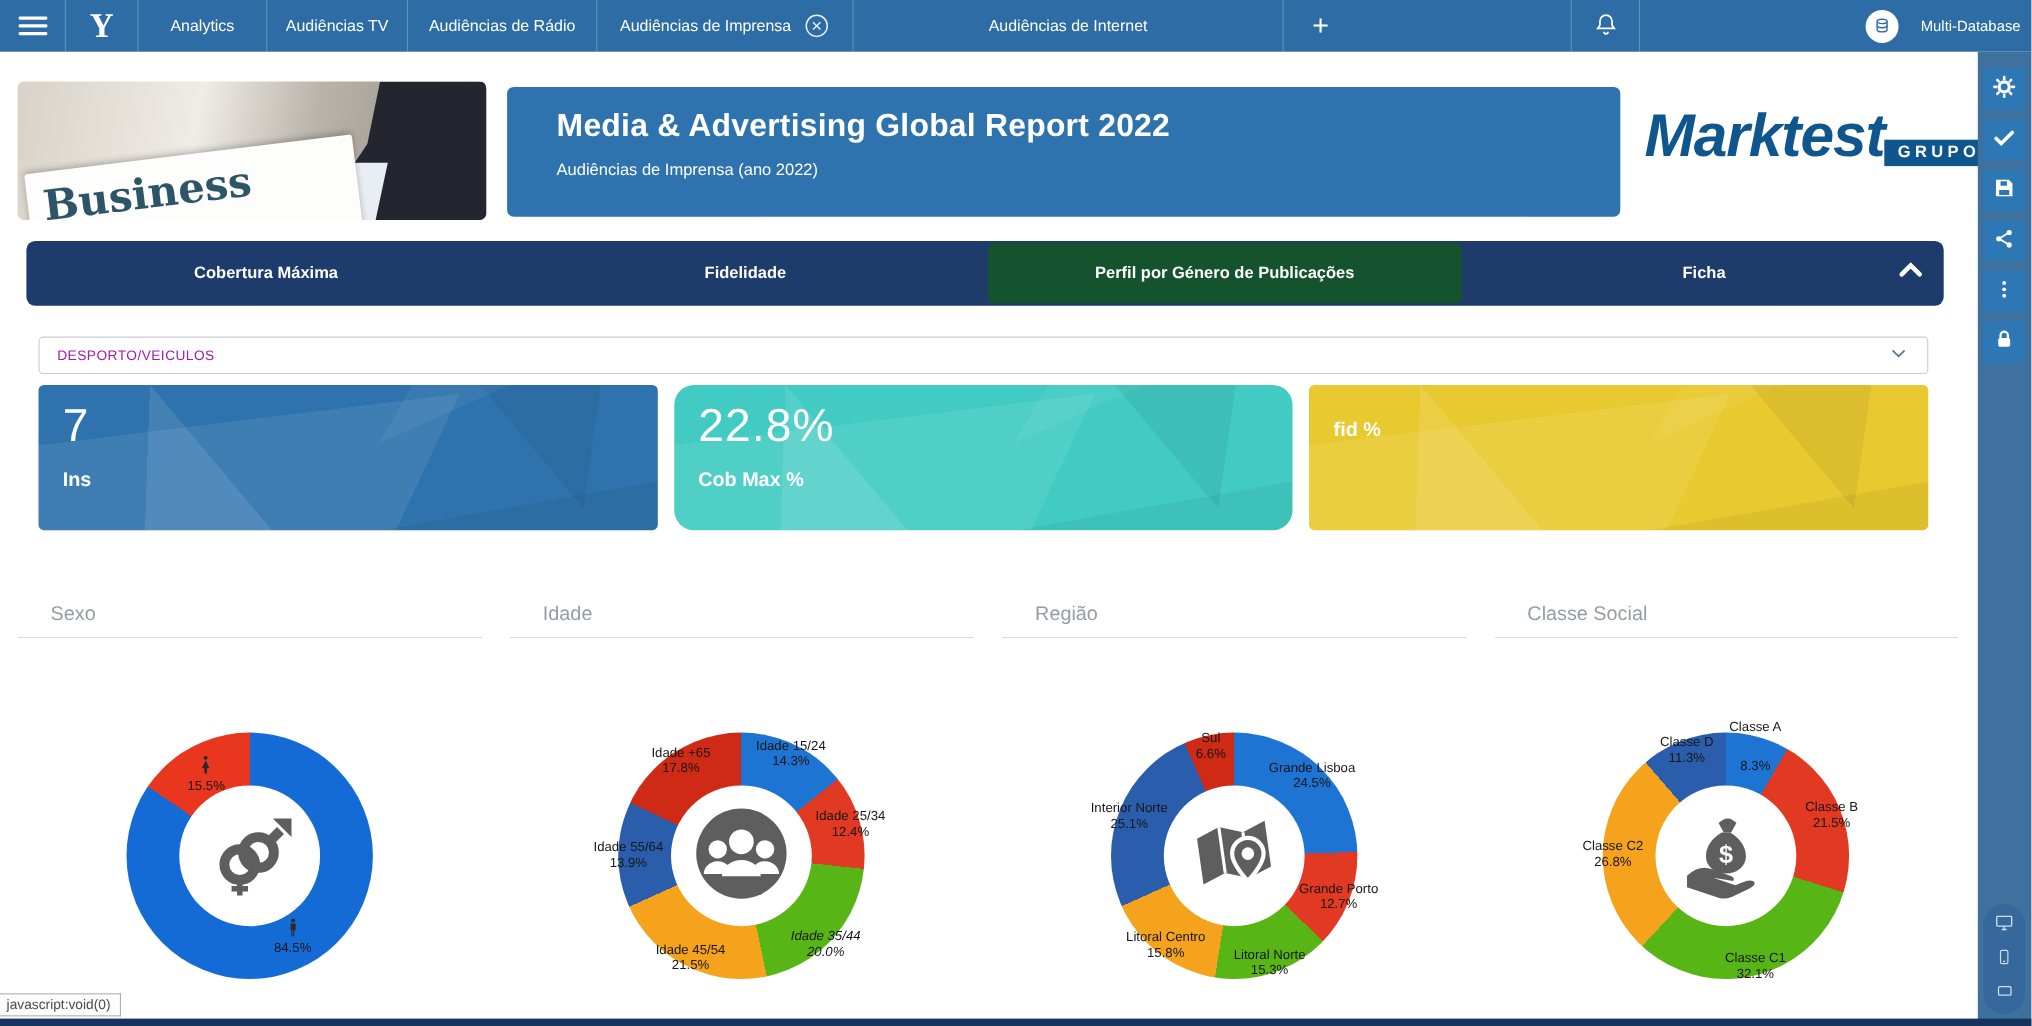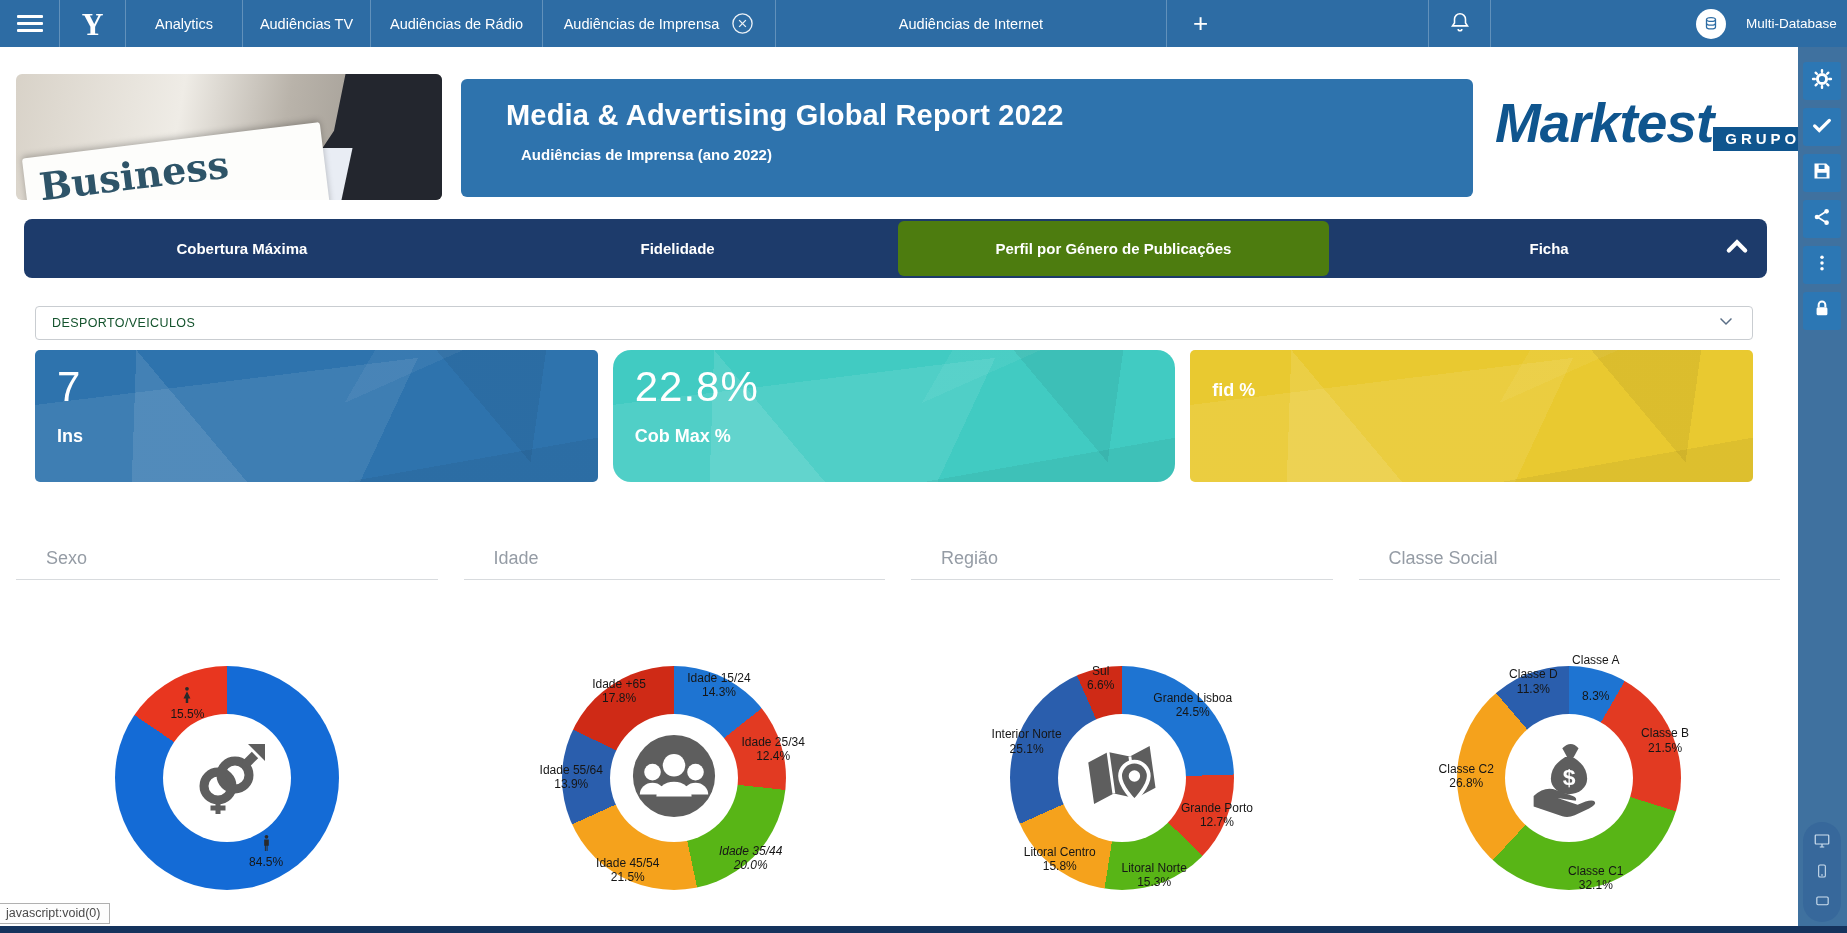--- a/index.html
+++ b/index.html
@@ -31,38 +31,38 @@
   .suit{position:absolute;right:-30px;top:0;width:230px;height:126px;background:#23262e;
         clip-path:polygon(45% 0,100% 0,100% 100%,20% 100%,40% 45%);}
   .shirt{position:absolute;right:95px;bottom:0;width:38px;height:52px;background:#e9edf4;transform:skewX(-12deg);}
   .newspaper{position:absolute;left:10px;bottom:-26px;width:300px;height:86px;background:#fdfdfb;
              transform:rotate(-7deg);border-radius:3px;box-shadow:0 -2px 6px rgba(0,0,0,.25);}
   .newspaper span{display:block;margin:8px 0 0 14px;font-family:"DejaVu Serif","Liberation Serif",serif;
                   font-weight:bold;font-size:38px;color:#2e5468;}
   #title-panel{position:absolute;left:461px;top:79px;width:1012px;height:118px;background:#2e73ad;border-radius:6px;
                box-sizing:border-box;padding:20px 0 0 45px;color:#fff;}
   #title-panel .main-title{font-size:29px;font-weight:bold;letter-spacing:.2px;}
-  #title-panel .sub-title{font-size:15px;font-weight:bold;margin-top:14px;margin-left:15px;}
+  #title-panel .sub-title{font-size:15px;font-weight:normal;margin-top:14px;}
   #brand{position:absolute;left:1495px;top:96px;width:275px;display:flex;flex-direction:row;align-items:flex-end;}
   .brand-name{font-size:55px;font-weight:bold;font-style:italic;color:#0f558e;letter-spacing:-1px;line-height:1;}
   .brand-tag{margin-top:4px;background:#0f558e;color:#fff;font-weight:bold;font-size:15px;letter-spacing:4px;
              padding:3px 10px 4px 12px;}
 
   
   #section-tabs{position:absolute;left:24px;top:219px;width:1743px;height:59px;background:#1d3b6b;border-radius:8px;
                 display:flex;align-items:stretch;}
   .sec-tab{flex:1;display:flex;align-items:center;justify-content:center;color:#fff;font-size:15px;font-weight:bold;
            cursor:pointer;border-radius:6px;margin:2px;}
-  .sec-tab.selected{background:#4d7c0f;}
+  .sec-tab.selected{background:#14532d;}
   .collapse-btn{position:absolute;right:16px;top:0;height:100%;display:flex;align-items:center;cursor:pointer;}
 
   
   #dropdown{position:absolute;left:35px;top:306px;width:1718px;height:34px;box-sizing:border-box;border:1px solid #c9cdd1;
             border-radius:4px;background:#fff;display:flex;align-items:center;padding:0 16px;cursor:pointer;}
-  #dropdown .dd-value{flex:1;font-size:12.5px;color:#14532d;letter-spacing:.4px;}
+  #dropdown .dd-value{flex:1;font-size:12.5px;color:#a21caf;letter-spacing:.4px;}
 
   
   #kpis{position:absolute;left:35px;top:350px;width:1718px;height:132px;display:flex;gap:15px;}
   .kpi-card{flex:1;border-radius:5px;color:#fff;box-sizing:border-box;padding:14px 0 0 22px;position:relative;overflow:hidden;}
   .kpi-card::before{content:"";position:absolute;inset:0;
      background:
        conic-gradient(from 140deg at 18% 0%, rgba(255,255,255,.10) 0 42deg, transparent 42deg),
        conic-gradient(from 80deg at 42% 110%, rgba(0,0,0,.05) 0 55deg, transparent 55deg),
        conic-gradient(from 205deg at 68% 6%, rgba(255,255,255,.08) 0 58deg, transparent 58deg),
        conic-gradient(from 320deg at 88% 85%, rgba(0,0,0,.06) 0 48deg, transparent 48deg),

